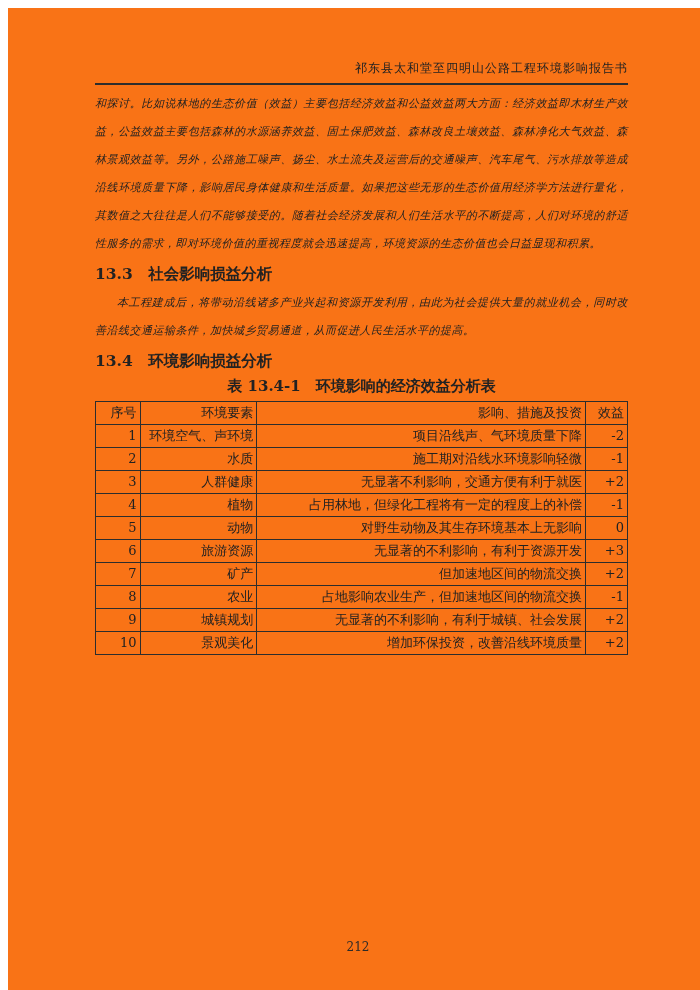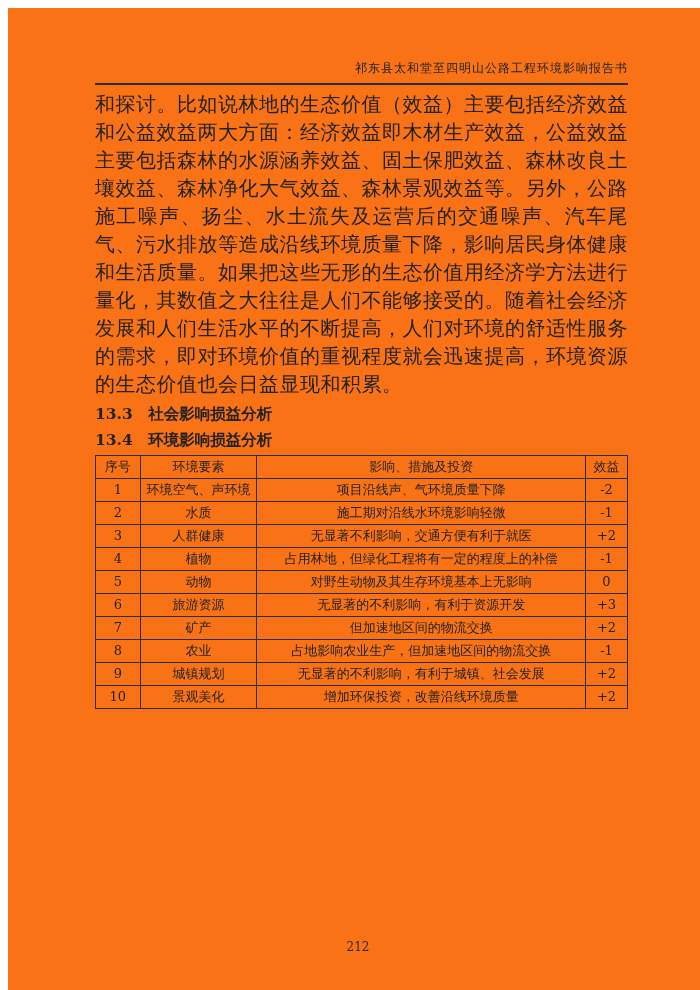--- a/index.html
+++ b/index.html
@@ -17,26 +17,27 @@
   }
   .running-header {
     text-align: right;
     font-size: 12px;
     line-height: 16px;
     padding-bottom: 7px;
     border-bottom: 2px solid #2d2d2d;
     letter-spacing: 1px;
   }
   .body-text {
-    font-size: 20px;
+    font-size: 11px;
     line-height: 28px;
     text-align: justify;
     margin: 0;
     text-indent: 2em;
     letter-spacing: 0.5px;
+    font-style: italic;
   }
   .no-indent { text-indent: 0; }
   .mt5 { margin-top: 5px; }
   .section-heading {
     font-size: 15.5px;
     font-weight: bold;
     line-height: 20px;
     margin: 6px 0 5px 0;
   }
   .table-caption {
@@ -48,21 +49,21 @@
   }
   table.benefit-table {
     width: 100%;
     border-collapse: collapse;
     margin-top: 5px;
     table-layout: fixed;
   }
   table.benefit-table th,
   table.benefit-table td {
     border: 1px solid #2d2d2d;
-    text-align: center;
+    text-align: right;
     vertical-align: middle;
     font-size: 13px;
     font-weight: normal;
     height: 22px;
     padding: 0 3px;
     line-height: 1.15;
     overflow: hidden;
     white-space: nowrap;
   }
   .col-index  { width: 7.5%; }
@@ -85,25 +86,27 @@
 <div class="page">
 
   <div class="running-header">
     <span>祁东县太和堂至四明山公路工程环境影响报告书</span>
   </div>
 
   <p class="body-text no-indent mt5">和探讨。比如说林地的生态价值（效益）主要包括经济效益和公益效益两大方面：经济效益即木材生产效益，公益效益主要包括森林的水源涵养效益、固土保肥效益、森林改良土壤效益、森林净化大气效益、森林景观效益等。另外，公路施工噪声、扬尘、水土流失及运营后的交通噪声、汽车尾气、污水排放等造成沿线环境质量下降，影响居民身体健康和生活质量。如果把这些无形的生态价值用经济学方法进行量化，其数值之大往往是人们不能够接受的。随着社会经济发展和人们生活水平的不断提高，人们对环境的舒适性服务的需求，即对环境价值的重视程度就会迅速提高，环境资源的生态价值也会日益显现和积累。</p>
 
   <div class="section-heading">13.3　社会影响损益分析</div>
 
+  <p class="body-text">本工程建成后，将带动沿线诸多产业兴起和资源开发利用，由此为社会提供大量的就业机会，同时改善沿线交通运输条件，加快城乡贸易通道，从而促进人民生活水平的提高。</p>
 
   <div class="section-heading">13.4　环境影响损益分析</div>
 
 
 
+  <div class="table-caption">表 13.4-1　环境影响的经济效益分析表</div>
 
   <table class="benefit-table">
     <thead>
       <tr>
         <th class="col-index">序号</th>
         <th class="col-factor">环境要素</th>
         <th class="col-impact">影响、措施及投资</th>
         <th class="col-score">效益</th>
       </tr>
     </thead>

